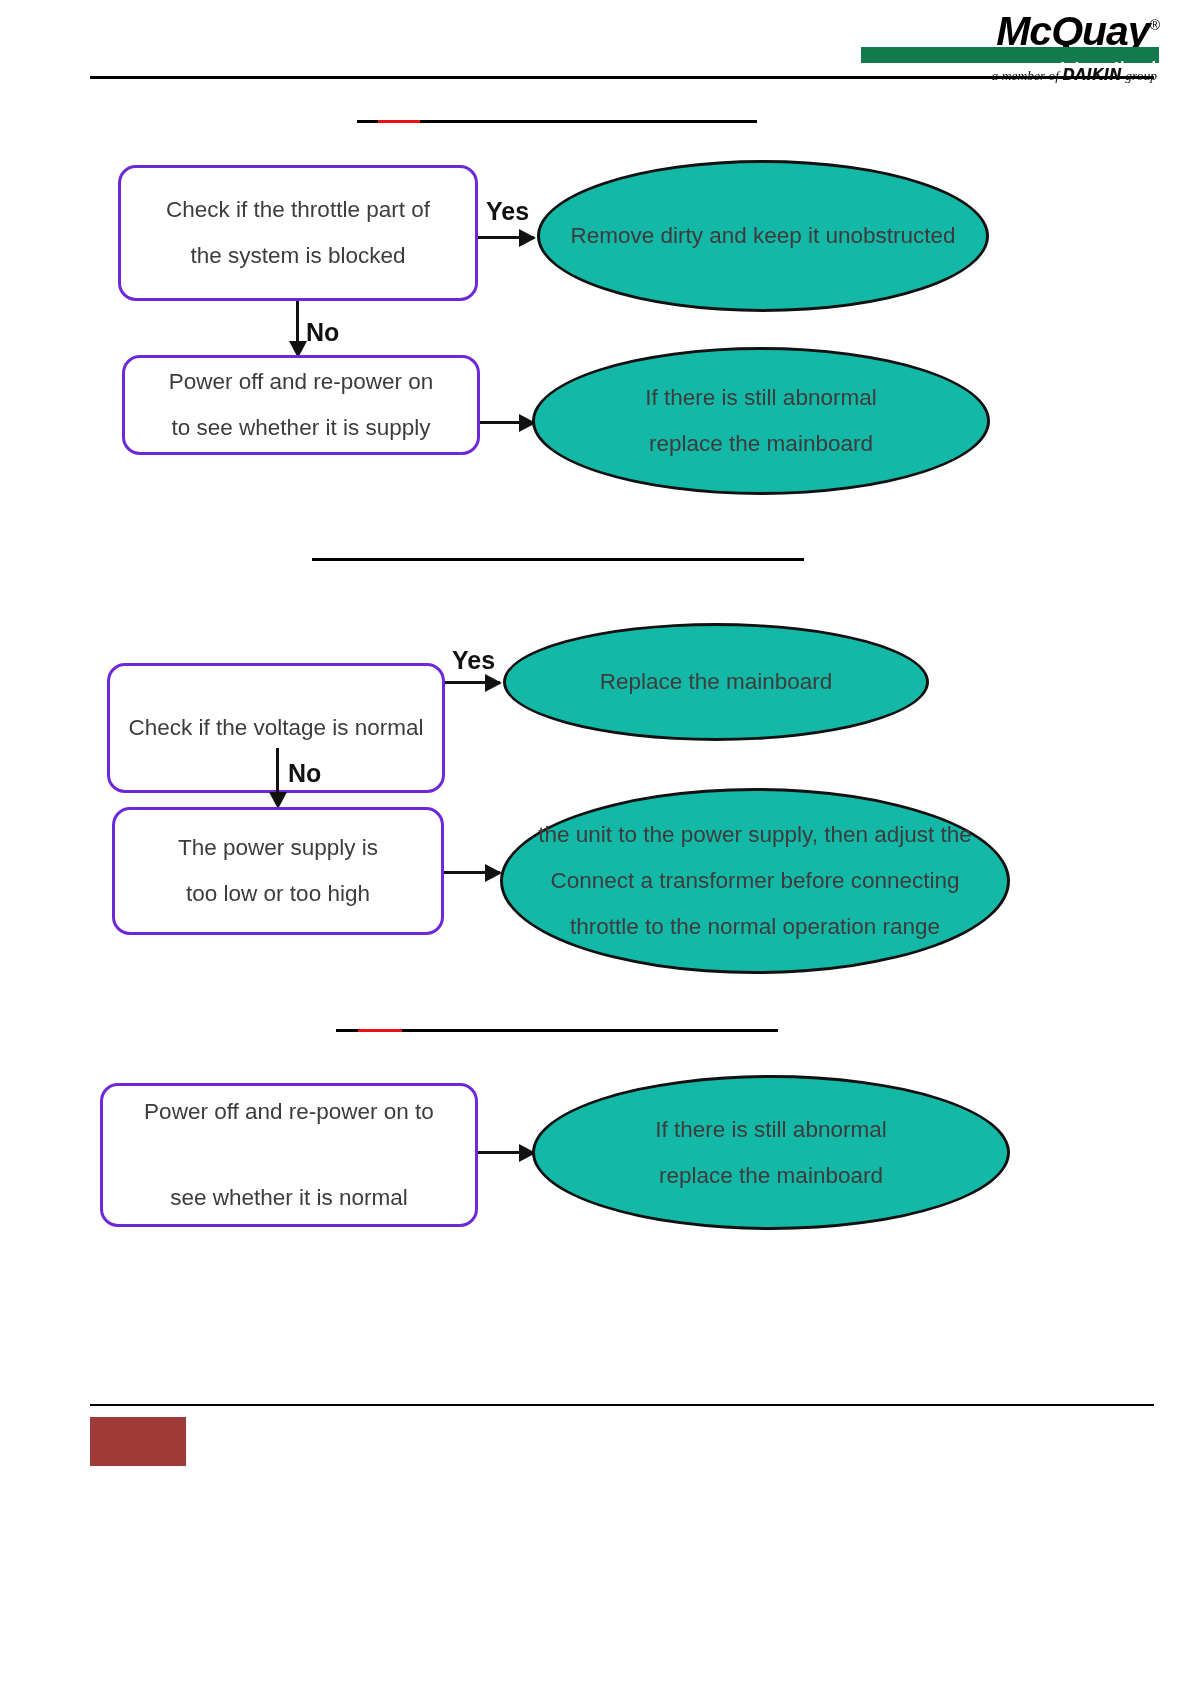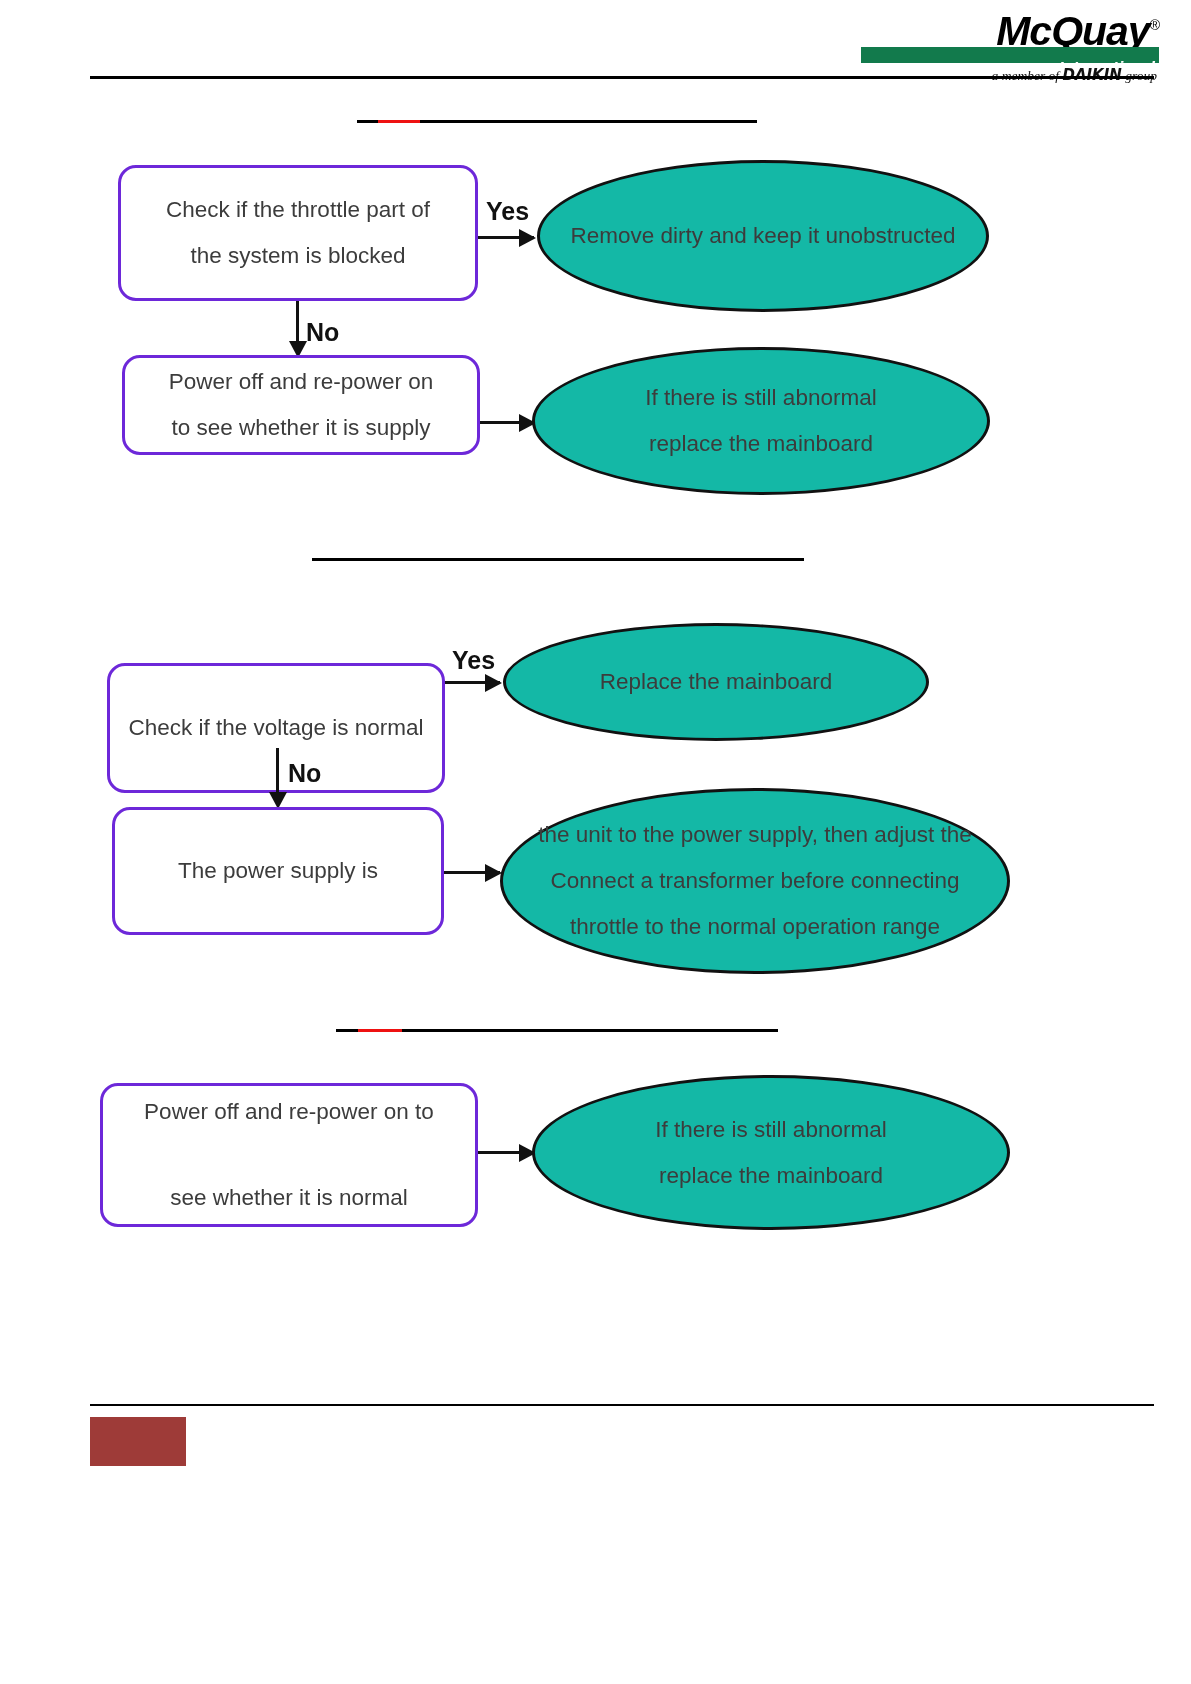--- a/index.html
+++ b/index.html
@@ -265,20 +265,21 @@
 
   <div class="fc-ellipse" style="left:503px; top:623px; width:426px; height:118px;">
     <div class="ln">Replace the mainboard</div>
   </div>
 
   <div class="arrow-v" style="left:276px; top:748px; height:48px;"></div>
   <div class="edge-label" style="left:288px; top:759px;">No</div>
 
   <div class="fc-box" style="left:112px; top:807px; width:332px; height:128px;">
     <div class="ln">The power supply is</div>
+    <div class="ln">too low or too high</div>
   </div>
 
   <div class="arrow-h" style="left:444px; top:871px; width:56px;"></div>
 
   <div class="fc-ellipse" style="left:500px; top:788px; width:510px; height:186px;">
     <div class="ln">the unit to the power supply, then adjust the</div>
     <div class="ln">Connect a transformer before connecting</div>
     <div class="ln">throttle to the normal operation range</div>
   </div>
 

